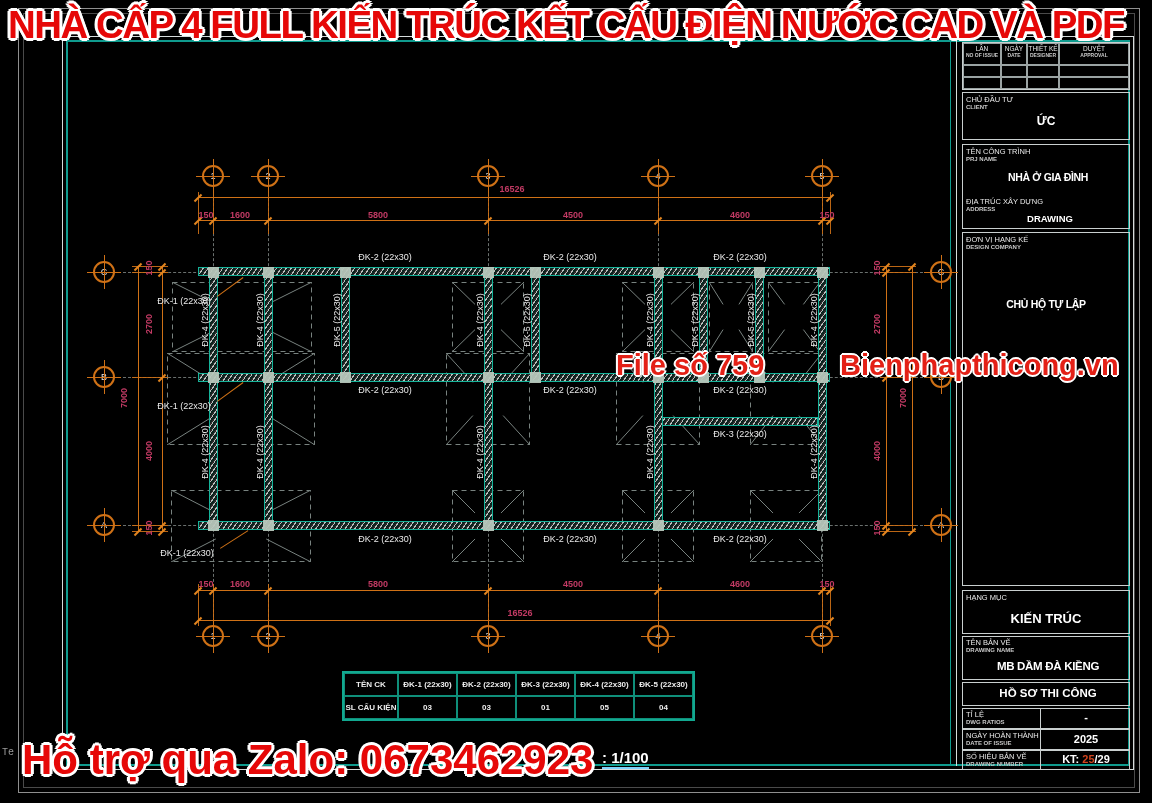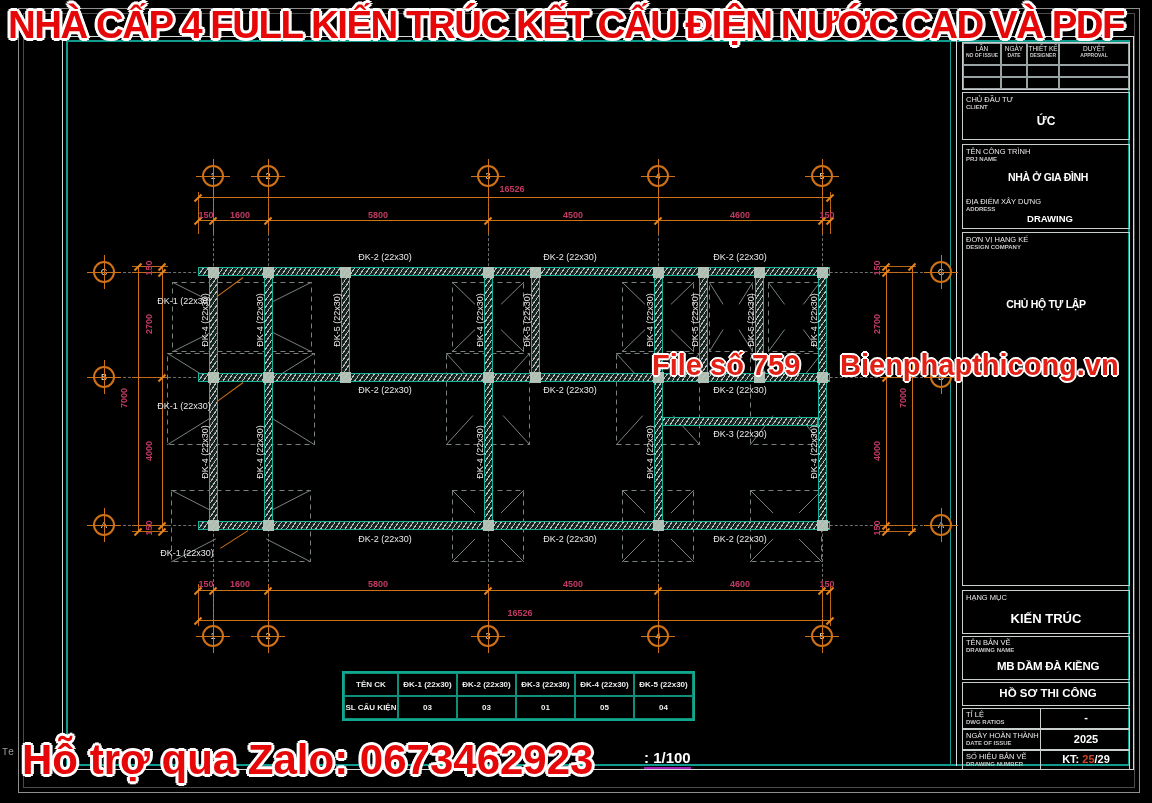--- a/index.html
+++ b/index.html
@@ -48,22 +48,22 @@
   .tb-box{position:absolute;box-sizing:border-box;border:1px solid #c9cfcf;z-index:9;}
   .tb-label{position:absolute;font-size:7.5px;color:#eaeaea;white-space:nowrap;}
   .tb-sub{position:absolute;font-size:6px;font-weight:bold;color:#c9c9c9;white-space:nowrap;}
   .tb-val{position:absolute;font-weight:bold;color:#fff;white-space:nowrap;transform:translateX(-50%);}
   #revision{position:absolute;left:962px;top:42px;display:grid;z-index:9;
     grid-template-columns:38px 26px 32px 70px;grid-template-rows:22px 12px 12px;
     border:1px solid #c9cfcf;}
   #revision .rcell{border:1px solid #9aa3a3;color:#e8e8e8;text-align:center;overflow:hidden;}
   #revision .rvi{font-size:6.5px;display:block;margin-top:1px;}
   #revision .ren{font-size:5px;font-weight:bold;display:block;color:#c9c9c9;}
-  #scale-note{position:absolute;left:644px;top:749px;color:#fff;font-weight:bold;font-size:15px;
-    border-bottom:2px solid #a21caf;padding-bottom:1px;z-index:40;}
+  #scale-note{position:absolute;left:602px;top:749px;color:#fff;font-weight:bold;font-size:15px;
+    border-bottom:2px solid #7dd3fc;padding-bottom:1px;z-index:40;}
   #corner-frag{position:absolute;left:2px;top:747px;color:#9a9a9a;font-size:10px;z-index:30;
     font-family:"Liberation Mono",monospace;}
 </style>
 </head>
 <body>
 
 <div class="frame" style="left:18px;top:8px;width:1122px;height:785px;border:1px solid #8f8f8f;"></div>
 <div class="frame" style="left:23px;top:13px;width:1112px;height:775px;border:1px solid #4a4a4a;"></div>
 <div class="frame" style="left:62px;top:36px;width:1072px;height:734px;border:1px solid #d6dcdc;"></div>
 <div class="frame" style="left:66px;top:40px;width:1064px;height:726px;border:2px solid #0f9b8e;"></div>
@@ -386,21 +386,21 @@
 
 <div class="tb-box" style="left:962px;top:92px;width:168px;height:48px;"></div>
 <div class="tb-label" style="left:966px;top:95px;">CHỦ ĐẦU TƯ</div>
 <div class="tb-sub" style="left:966px;top:104px;">CLIENT</div>
 <div class="tb-val" style="left:1046px;top:114px;font-size:12px;">ỨC</div>
 
 <div class="tb-box" style="left:962px;top:144px;width:168px;height:85px;"></div>
 <div class="tb-label" style="left:966px;top:147px;">TÊN CÔNG TRÌNH</div>
 <div class="tb-sub" style="left:966px;top:156px;">PRJ NAME</div>
 <div class="tb-val" style="left:1048px;top:171px;font-size:10.5px;letter-spacing:-0.3px;">NHÀ Ở GIA ĐÌNH</div>
-<div class="tb-label" style="left:966px;top:197px;">ĐỊA ĐIỂM XÂY DỰNG</div>
+<div class="tb-label" style="left:966px;top:197px;">ĐỊA TRÚC XÂY DỰNG</div>
 <div class="tb-sub" style="left:966px;top:206px;">ADDRESS</div>
 <div class="tb-val" style="left:1050px;top:213px;font-size:9.5px;">DRAWING</div>
 
 <div class="tb-box" style="left:962px;top:232px;width:168px;height:354px;"></div>
 <div class="tb-label" style="left:966px;top:235px;">ĐƠN VỊ HẠNG KẾ</div>
 <div class="tb-sub" style="left:966px;top:244px;">DESIGN COMPANY</div>
 <div class="tb-val" style="left:1046px;top:298px;font-size:10.5px;letter-spacing:-0.3px;">CHỦ HỘ TỰ LẬP</div>
 
 <div class="tb-box" style="left:962px;top:590px;width:168px;height:44px;"></div>
 <div class="tb-label" style="left:966px;top:593px;">HẠNG MỤC</div>
@@ -429,16 +429,16 @@
 <div class="tb-box" style="left:962px;top:750px;width:168px;height:20px;"></div>
 <div class="frame" style="left:1040px;top:750px;width:0;height:20px;border-left:1px solid #c9cfcf;"></div>
 <div class="tb-label" style="left:966px;top:752px;">SỐ HIỆU BẢN VẼ</div>
 <div class="tb-sub" style="left:966px;top:761px;">DRAWING NUMBER</div>
 <div class="tb-val" style="left:1086px;top:753px;font-size:11px;">
   <span>KT: </span><span style="color:#d2451e;">25</span><span>/29</span>
 </div>
 
 <div id="scale-note">: 1/100</div>
 <div id="corner-frag">Te</div>
-<div class="wm" style="left:652px;top:349px;">File số 759</div>
+<div class="wm" style="left:616px;top:349px;">File số 759</div>
 <div class="wm" style="left:840px;top:349px;">Bienphapthicong.vn</div>
 <div class="banner" id="banner-top">NHÀ CẤP 4 FULL KIẾN TRÚC KẾT CẤU ĐIỆN NƯỚC CAD VÀ PDF</div>
 <div class="banner" id="banner-bottom">Hỗ trợ qua Zalo: 0673462923</div>
 
 </body></html>

